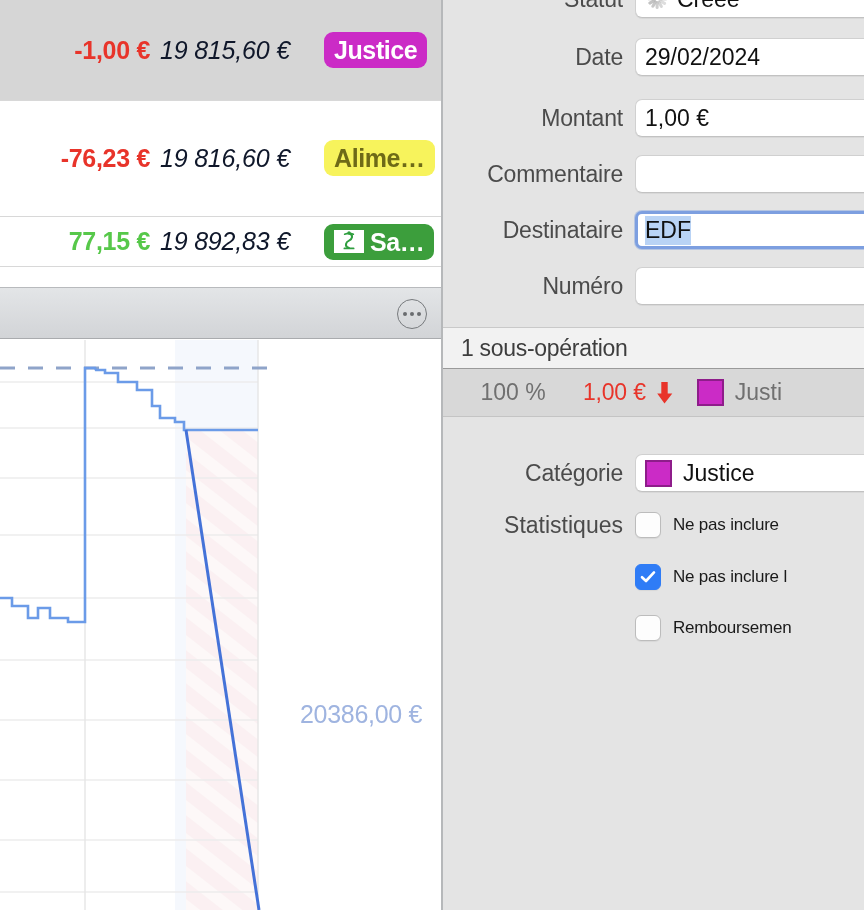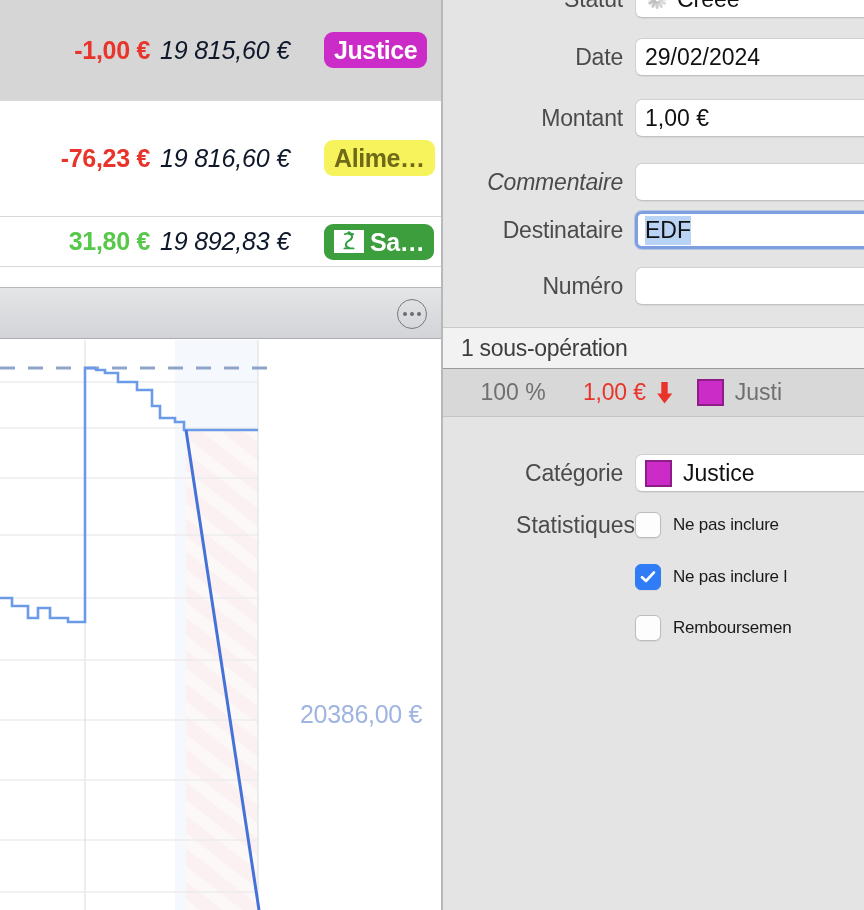--- a/index.html
+++ b/index.html
@@ -160,21 +160,21 @@
   
   #categorie-row { top: 453px; }
   #categorie-row .form-field { gap: 11px; }
 
   
   .stat-row {
     position: absolute; left: 0; width: 421px; height: 40px;
     display: flex; align-items: center;
   }
   .stat-label {
-    width: 192px; flex: 0 0 192px; text-align: right; 
+    width: 192px; flex: 0 0 192px; text-align: right; padding-right: 12px;
     font-size: 23px; color: #4b4b4b; white-space: nowrap;
   }
   .cbox {
     width: 26px; height: 26px; flex: 0 0 auto; border-radius: 6px;
     background: #fdfdfd; border: 1px solid #bcbcbc;
     box-shadow: 0 1px 1px rgba(0,0,0,0.06);
     display: flex; align-items: center; justify-content: center;
   }
   .cbox.checked {
     background: #2f7cf6; border-color: #2f7cf6;
@@ -209,21 +209,21 @@
         <div class="txn-amount neg" style="width:150px;">-76,23 €</div>
         <div class="txn-balance" style="width:150px; margin-left:10px;">19 816,60 €</div>
         <div class="txn-cat-wrap" style="margin-left:14px;border-radius:10px;">
           <span class="cat-badge yellow">Alime…</span>
         </div>
       </div>
 
       <div class="row-sep" style="top:216px;"></div>
 
       <div class="txn-row plain" style="top:217px; height:49px;">
-        <div class="txn-amount pos" style="width:150px;">31,80 €</div>
+        <div class="txn-amount pos" style="width:150px;">77,15 €</div>
         <div class="txn-balance" style="width:150px; margin-left:10px;">19 892,83 €</div>
         <div class="txn-cat-wrap" style="margin-left:14px;">
           <span class="cat-badge green">
             <span class="cat-icon">
               <svg width="30" height="23" viewBox="0 0 30 23">
                 <rect x="0" y="0" width="30" height="23" fill="#ffffff"></rect>
                 <path d="M15 3.2 q3.6 1.1 3.0 4.0 q-0.5 2.4 -3.0 3.4 q-2.5 1.0 -3.0 3.4 q-0.6 2.9 3.0 4.0" fill="none" stroke="#2f9e3f" stroke-width="2.0" stroke-linecap="round"></path>
                 <path d="M10.6 4.2 q4.4 -1.6 8.8 0" fill="none" stroke="#2f9e3f" stroke-width="1.6" stroke-linecap="round"></path>
                 <circle cx="15" cy="3.0" r="1.7" fill="#2f9e3f"></circle>
                 <path d="M10.4 18.4 h9.2" stroke="#2f9e3f" stroke-width="1.8" stroke-linecap="round"></path>
@@ -318,21 +318,21 @@
       </div>
     </div>
 
     <div class="form-row" style="top:98px;">
       <div class="form-label">Montant</div>
       <div class="form-field" style="margin-right:-12px;">
         <span>1,00 €</span>
       </div>
     </div>
 
-    <div class="form-row" style="top:162px;font-style:italic;">
+    <div class="form-row" style="top:154px;">
       <div class="form-label">Commentaire</div>
       <div class="form-field" style="margin-right:-12px;">
         <span></span>
       </div>
     </div>
 
     <div class="form-row" style="top:210px;">
       <div class="form-label">Destinataire</div>
       <div class="form-field focused" style="margin-right:-12px;">
         <span class="sel-text">EDF</span>

